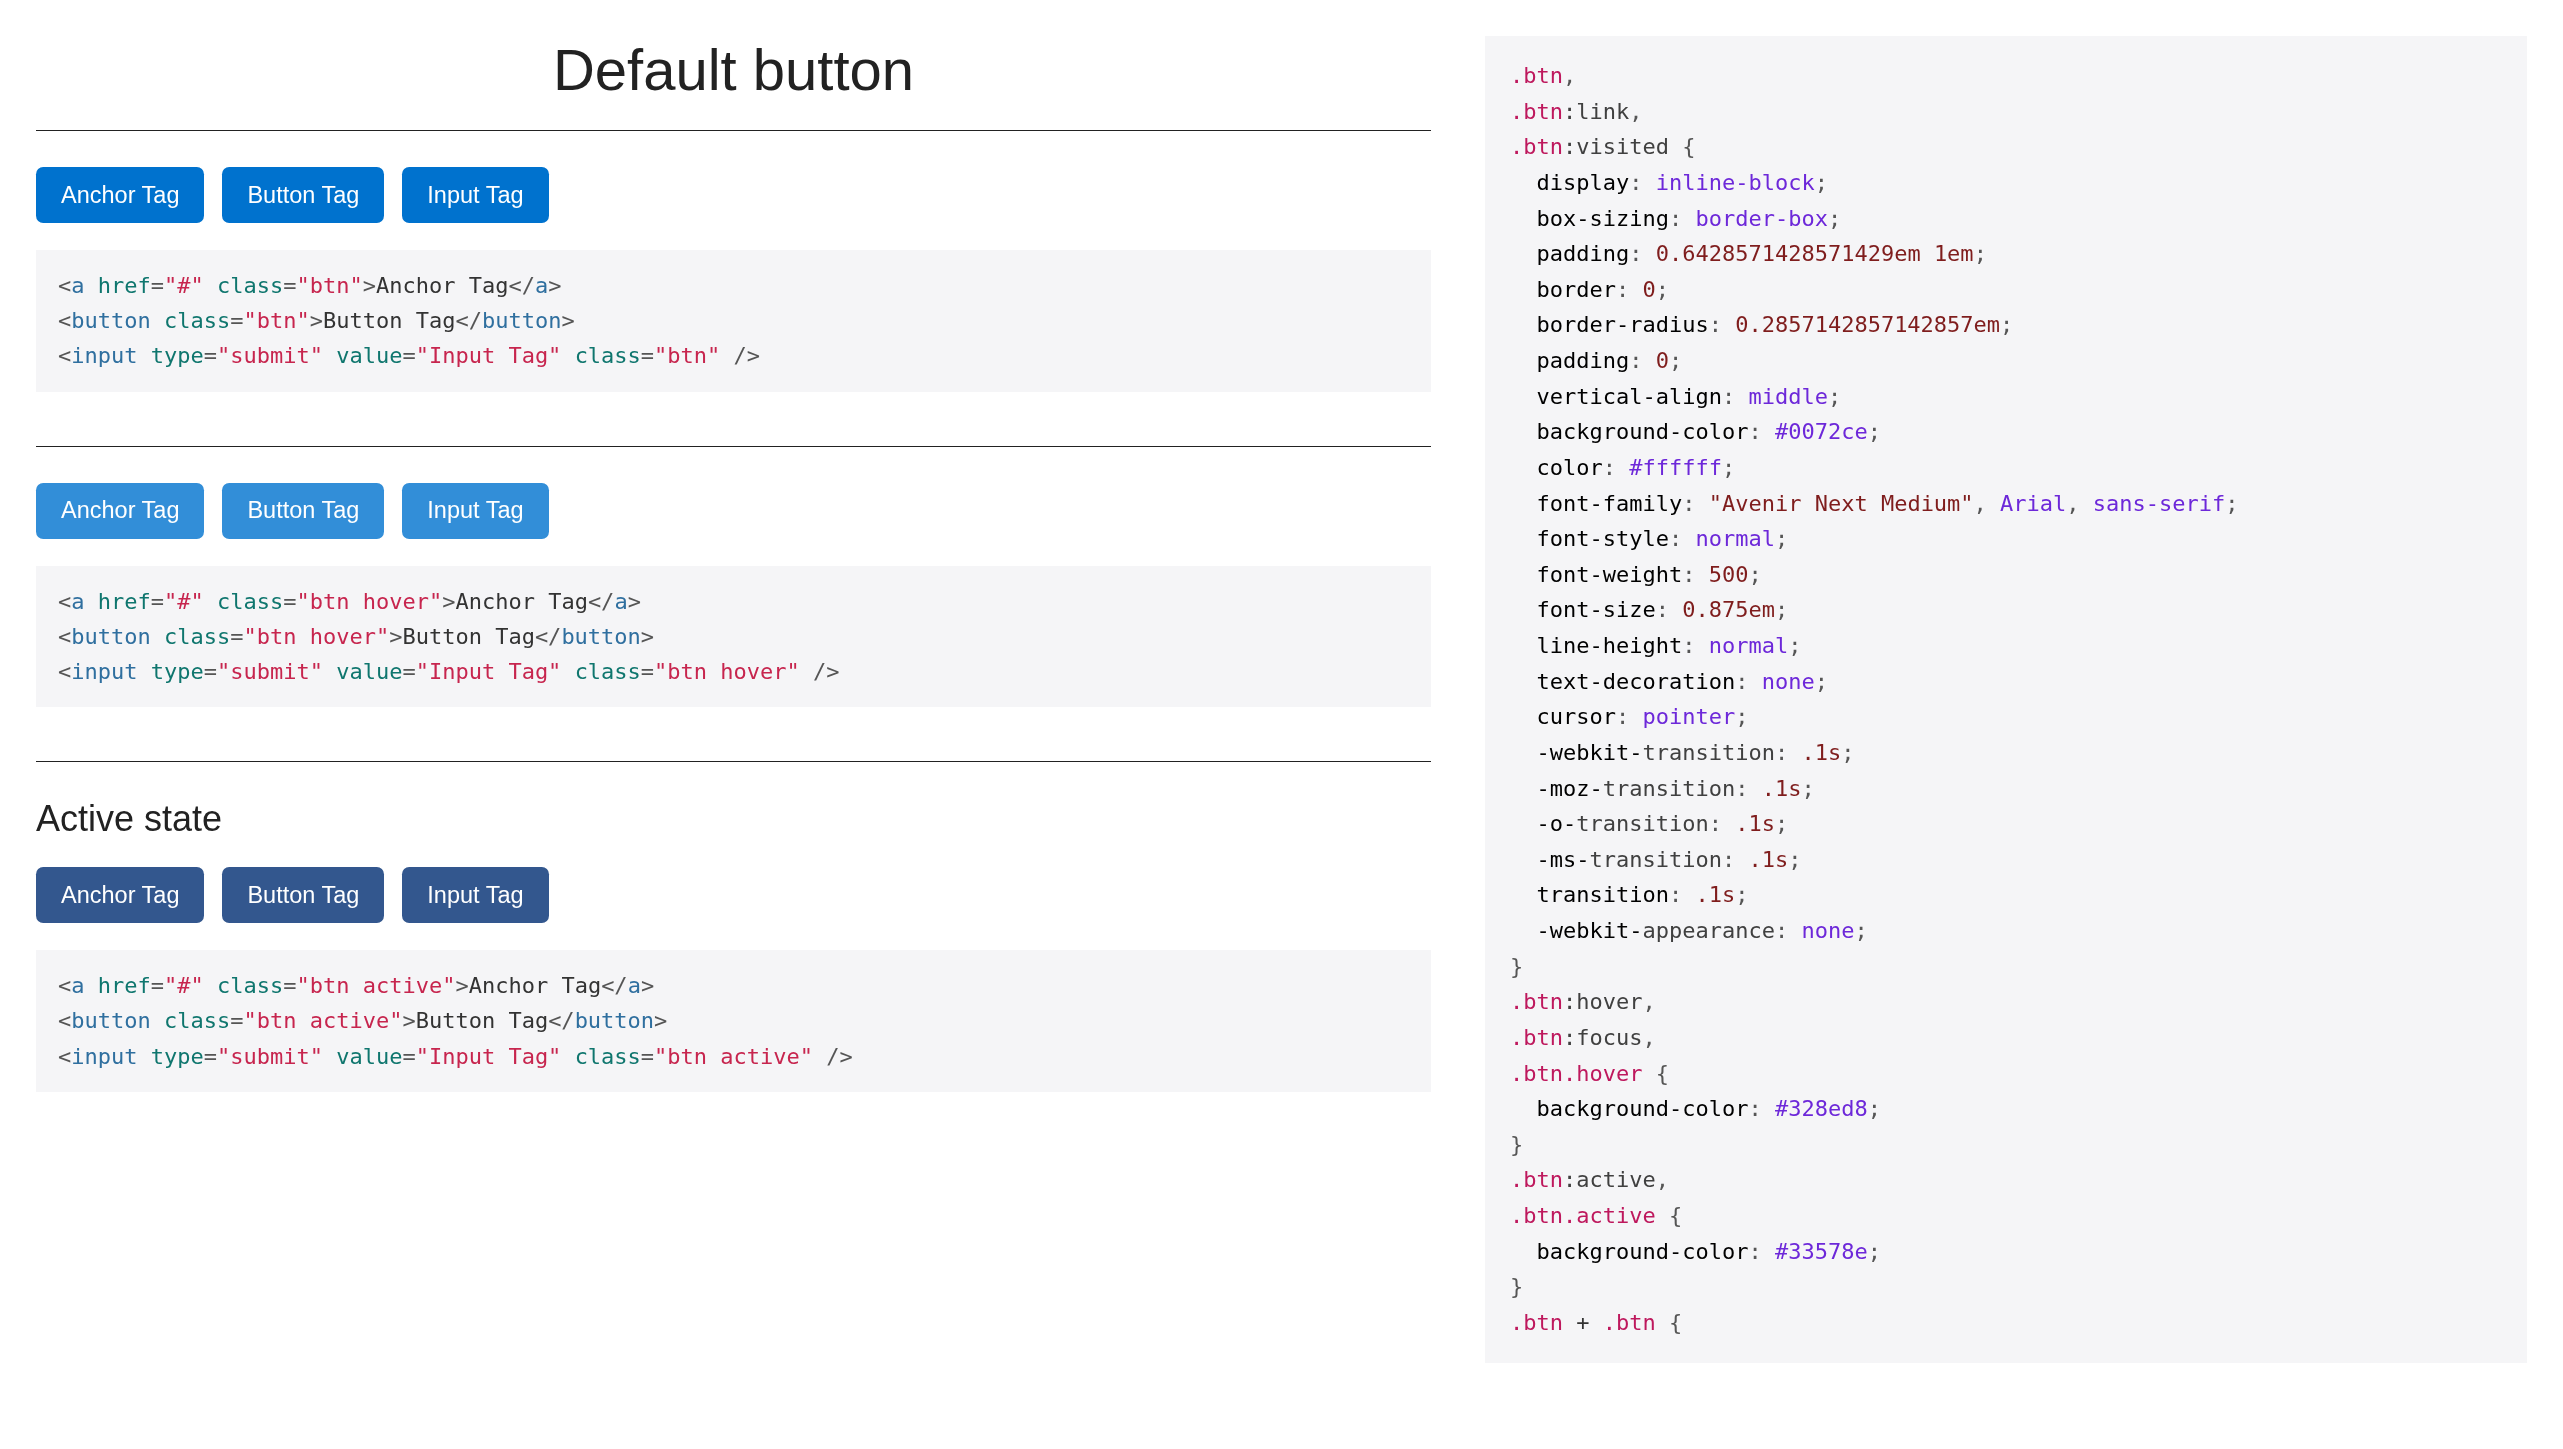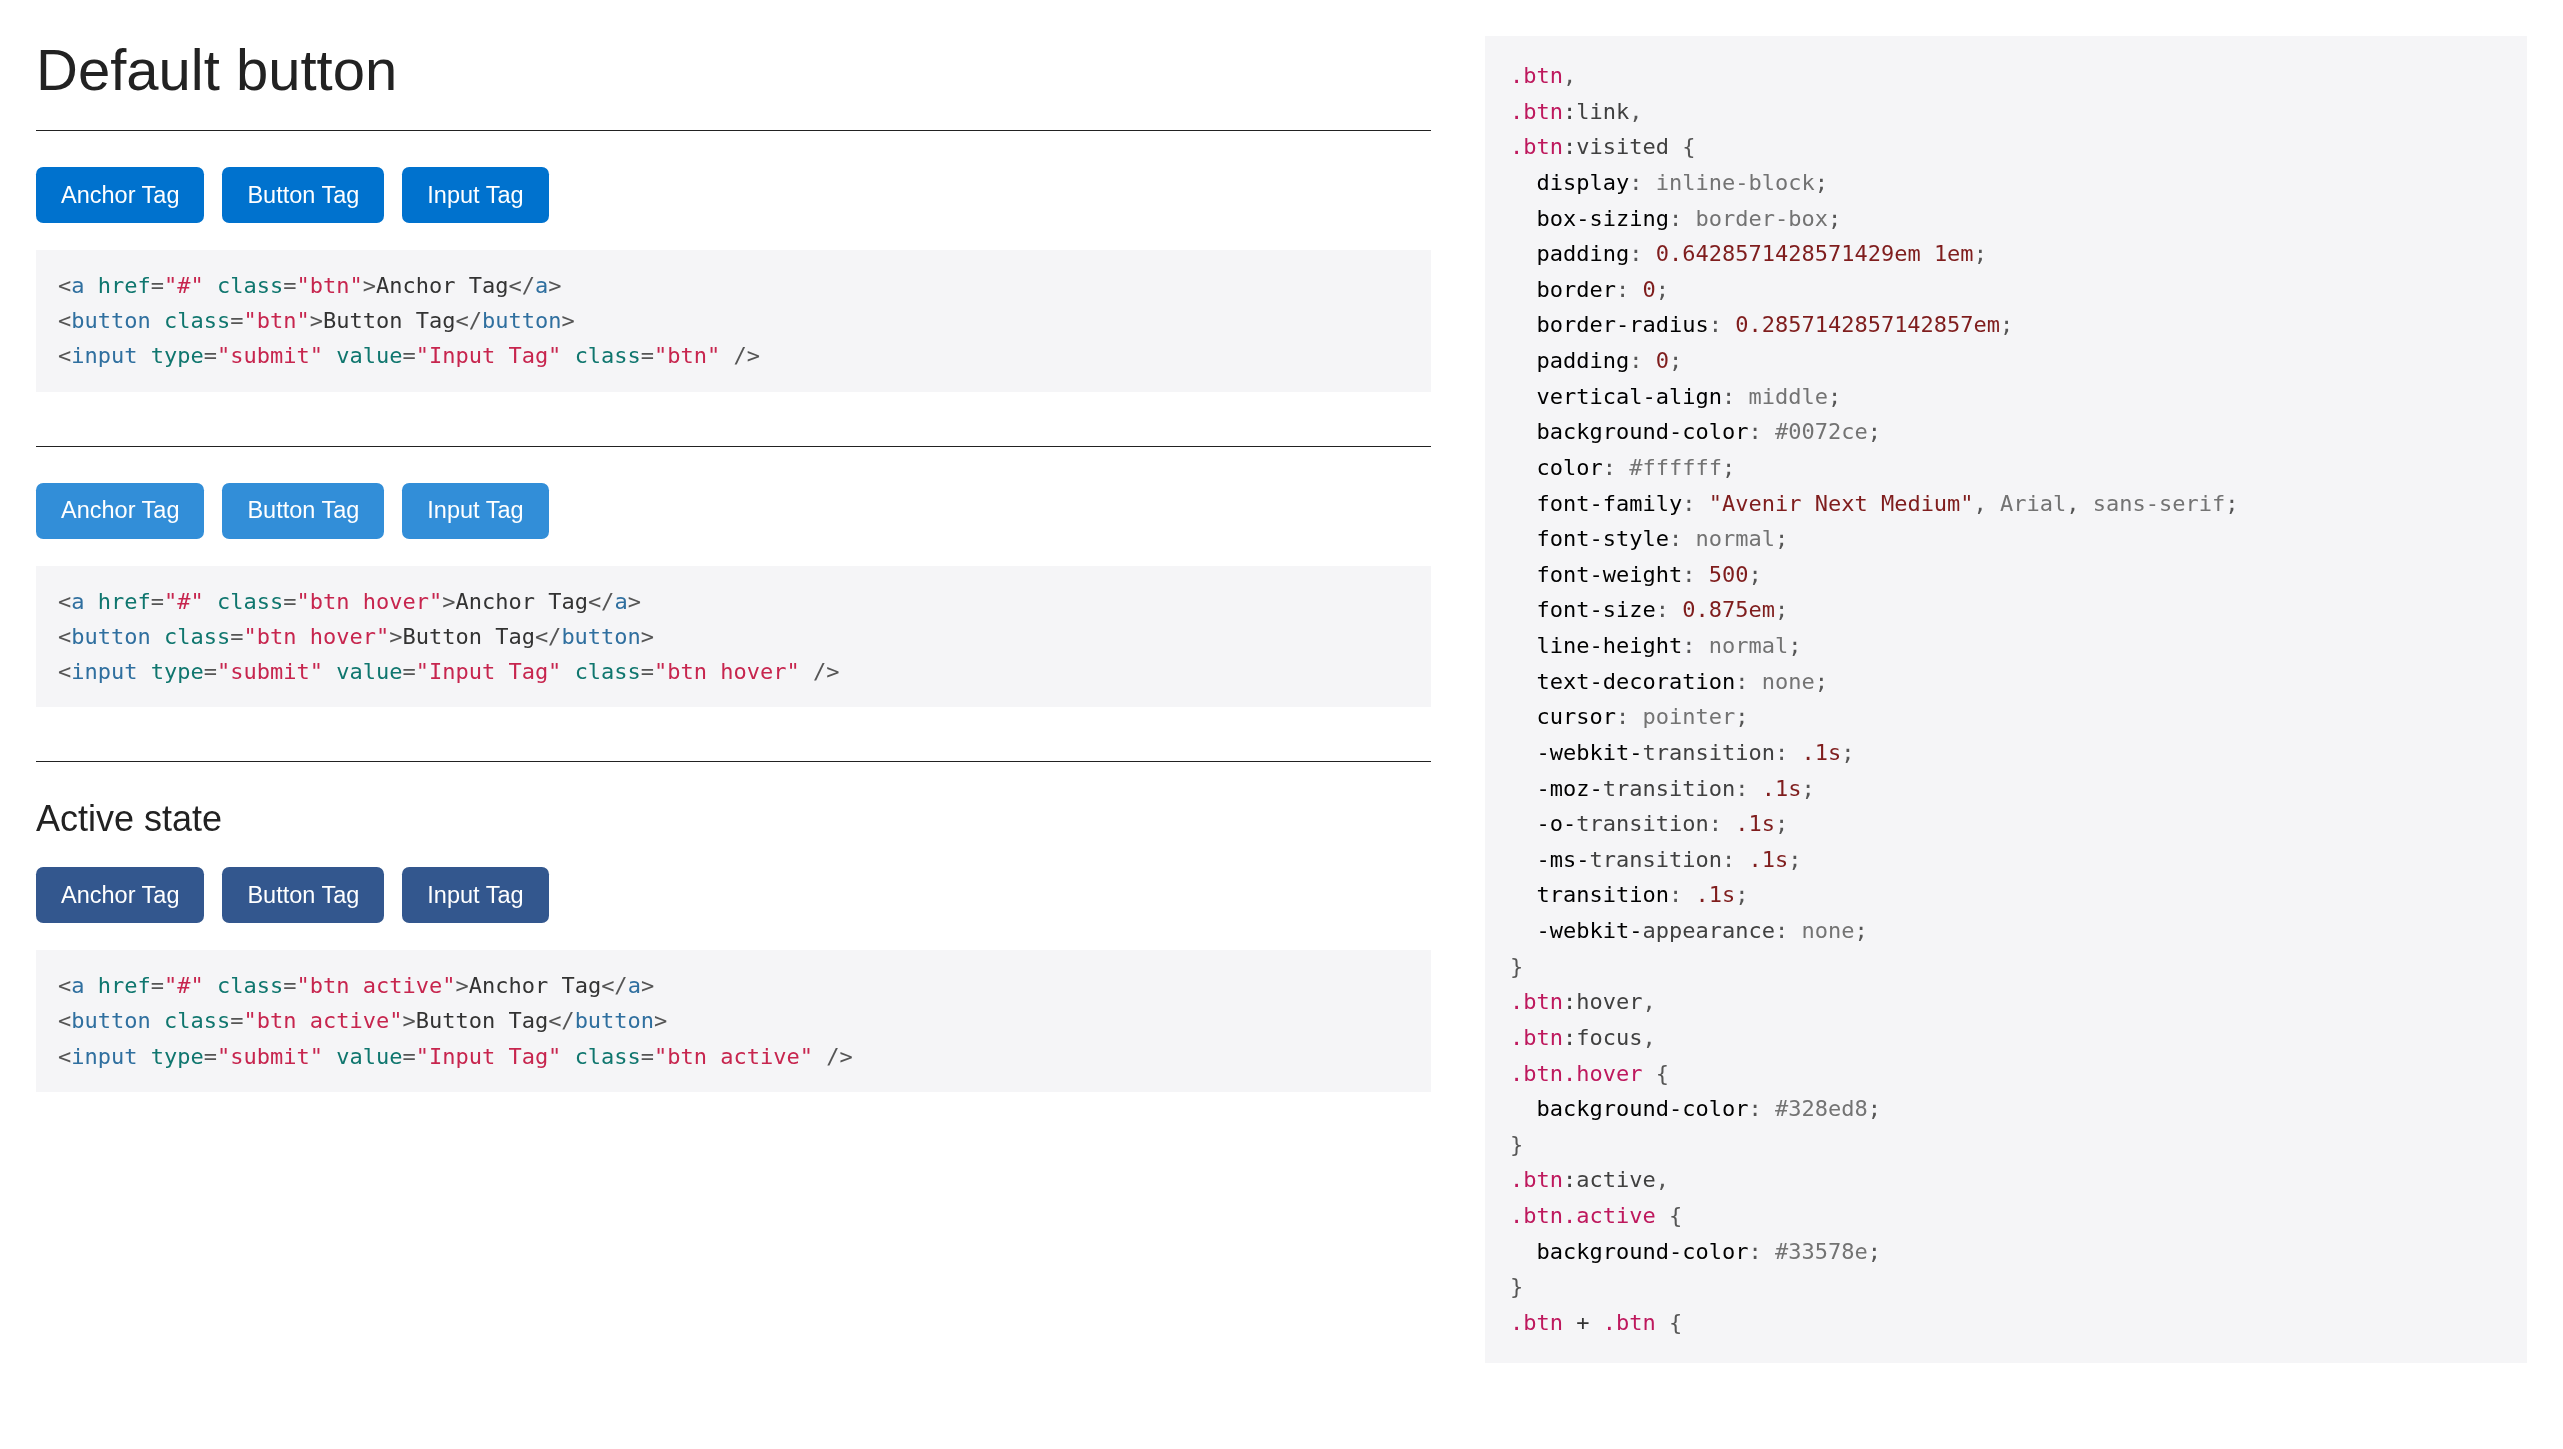--- a/index.html
+++ b/index.html
@@ -20,20 +20,21 @@
     flex: 0 0 1395px;
   }
   .right-col {
     flex: 1;
   }
   h1.page-title {
     font-size: 58px;
     font-weight: 400;
     margin: 0 0 27px 0;
     color: #222;
+    text-align: center;
   }
   hr.rule {
     border: none;
     border-top: 1.8px solid #222;
     margin: 0 0 36px 0;
   }
   h2.section-title {
     font-size: 36px;
     font-weight: 400;
     margin: 0 0 27px 0;
@@ -80,21 +81,21 @@
     color: #333;
   }
   
   .tok-tag    { color: #2f6f9f; }
   .tok-attr   { color: #0f766e; }
   .tok-str    { color: #c7254e; }
   .tok-sel    { color: #be185d; }
   .tok-pseudo { color: #404040; }
   .tok-prop   { color: #000000; }
   .tok-num    { color: #7f1d1d; }
-  .tok-kw     { color: #737373; }
+  .tok-kw     { color: #6d28d9; }
   .tok-punct  { color: #555; }
 </style>
 </head>
 <body>
 
 <div class="page">
   <div class="left-col">
 
     <h1 class="page-title">Default button</h1>
     <hr class="rule">

